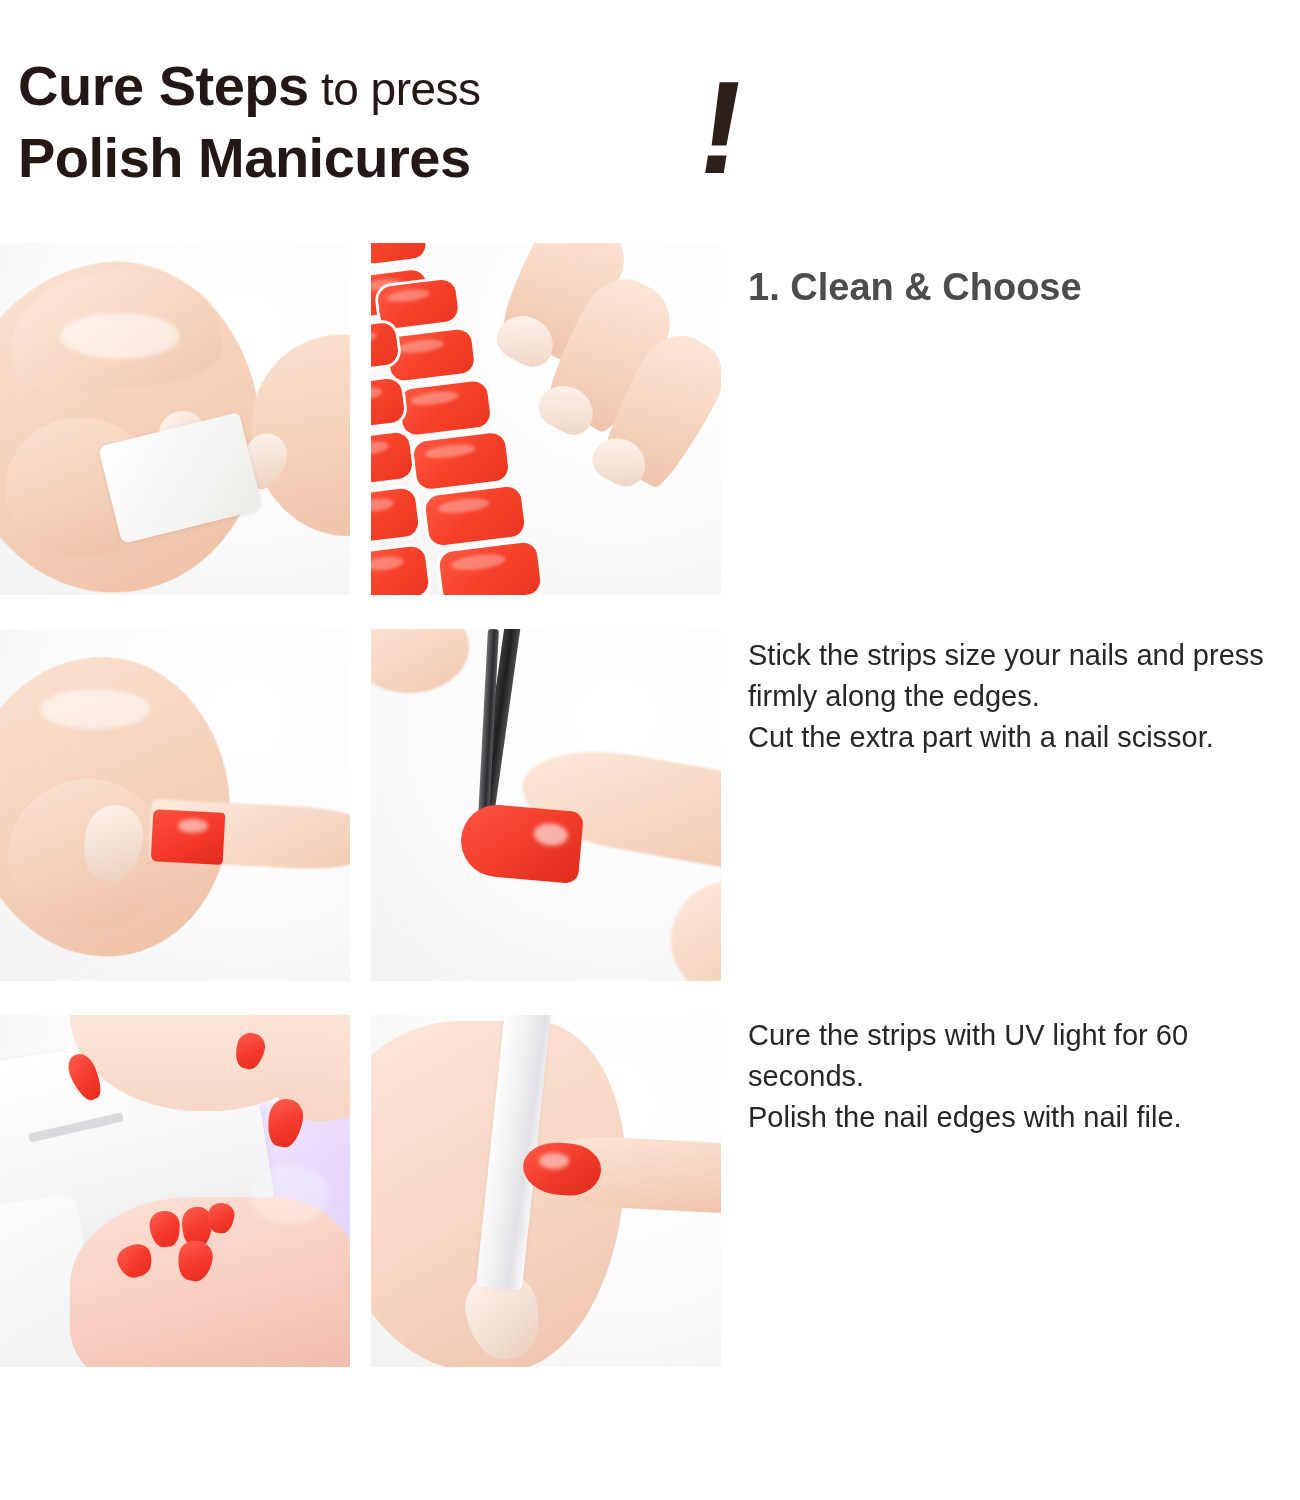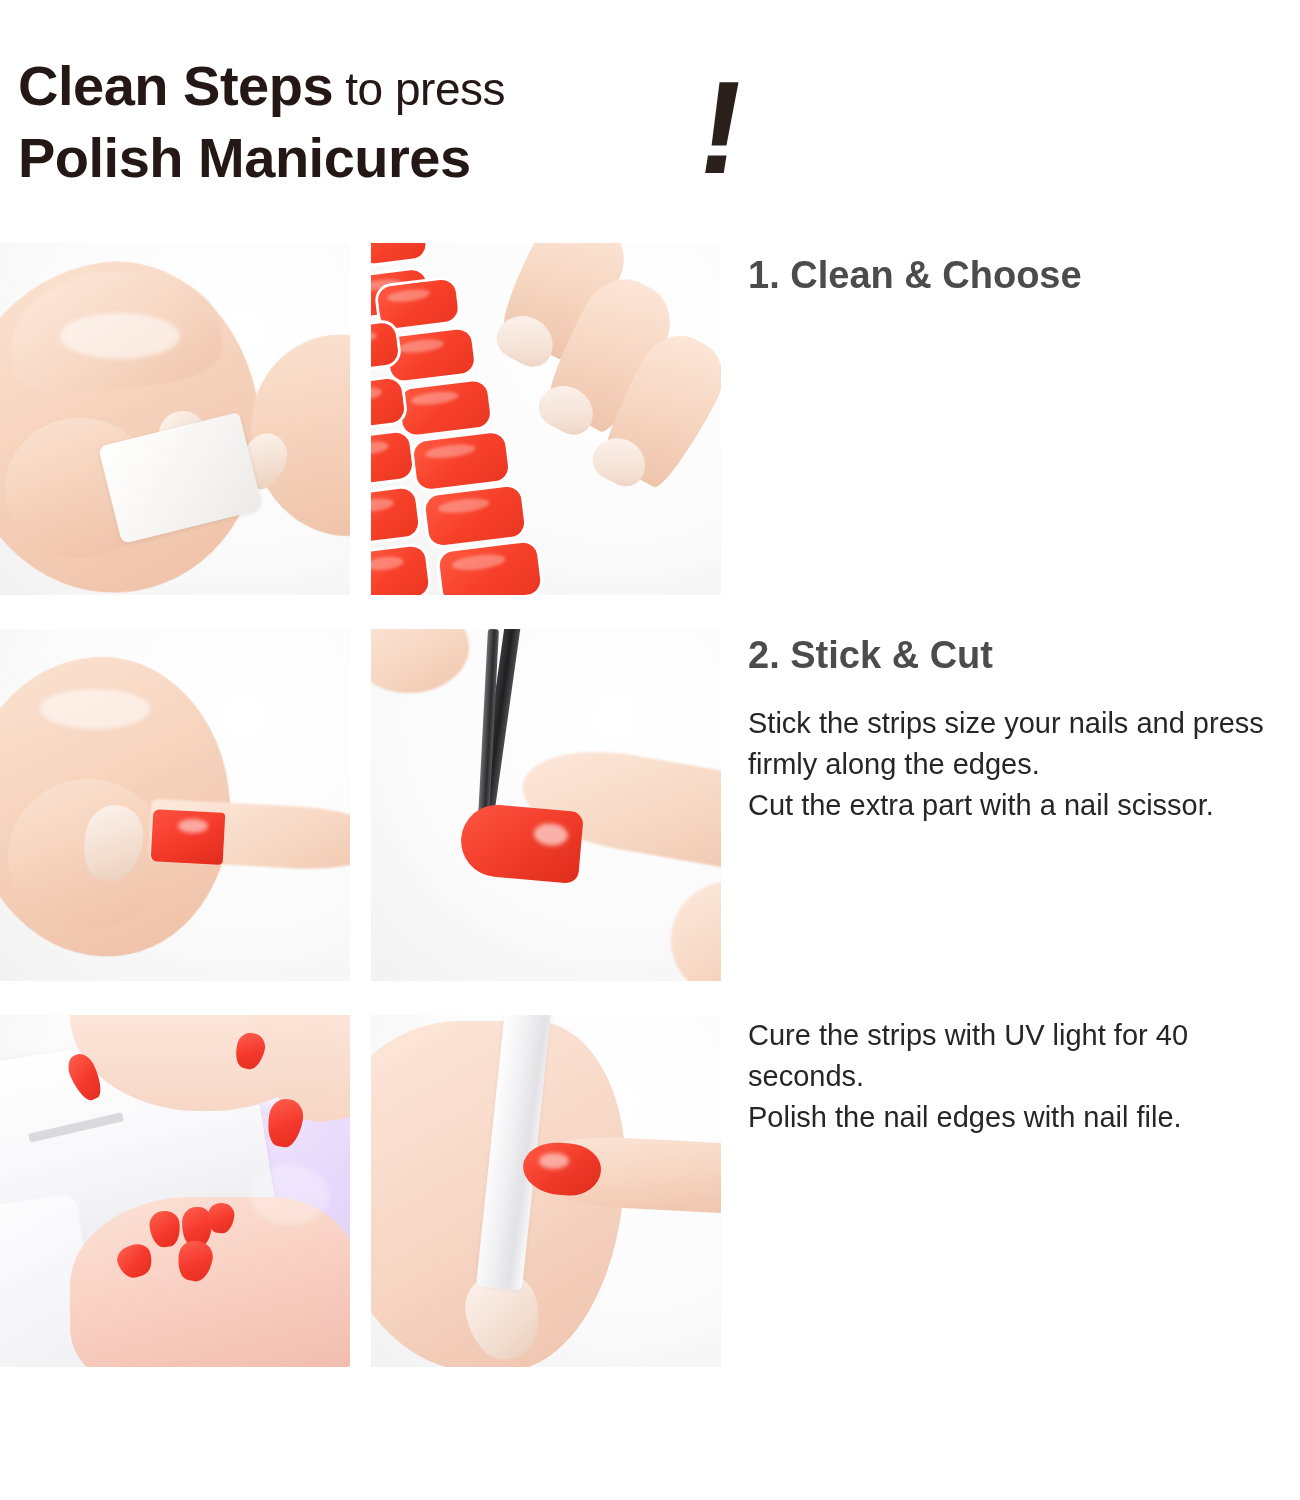--- a/index.html
+++ b/index.html
@@ -330,21 +330,21 @@
   }
 
   
   .steps {
     position: absolute;
     left: 748px;
     top: 243px;
     width: 552px;
   }
   .step { position: absolute; width: 552px; }
-  .step-1 { top: 12px; }
+  .step-1 { top: 24px; }
   .step-2 { top: 392px; }
   .step-3 { top: 772px; }
 
   .step-title {
     font-size: 38px;
     font-weight: bold;
     color: #4c4c4c;
     letter-spacing: 0px;
     margin: 0 0 26px 0;
     line-height: 1.1;
@@ -357,21 +357,21 @@
     line-height: 1.42;
     margin: 0;
     white-space: pre-line;
   }
 </style>
 </head>
 <body>
 
 <div class="title-block">
   <div class="title-line title-line1">
-    <span class="t-bold">Clean Steps</span><span class="t-reg"> to press</span>
+    <span class="t-bold">Cure Steps</span><span class="t-reg"> to press</span>
   </div>
   <div class="title-line title-line2">
     <span class="t-bold">Polish Manicures</span>
   </div>
 </div>
 <div class="bang">!</div>
 
 <div class="photo-grid">
 
   <div class="photo col-a row-1">
@@ -501,22 +501,21 @@
   </div>
 </div>
 
 <div class="steps">
 
   <div class="step step-1">
     <div class="step-title">1. Clean &amp; Choose</div>
   </div>
 
   <div class="step step-2">
-    <div class="step-title">2. Stick &amp; Cut</div>
     <div class="step-body">Stick the strips size your nails and press firmly along the edges.
 Cut the extra part with a nail scissor.</div>
   </div>
 
   <div class="step step-3">
-    <div class="step-body">Cure the strips with UV light for 40 seconds.
+    <div class="step-body">Cure the strips with UV light for 60 seconds.
 Polish the nail edges with nail file.</div>
   </div>
 </div>
 
 </body></html>

